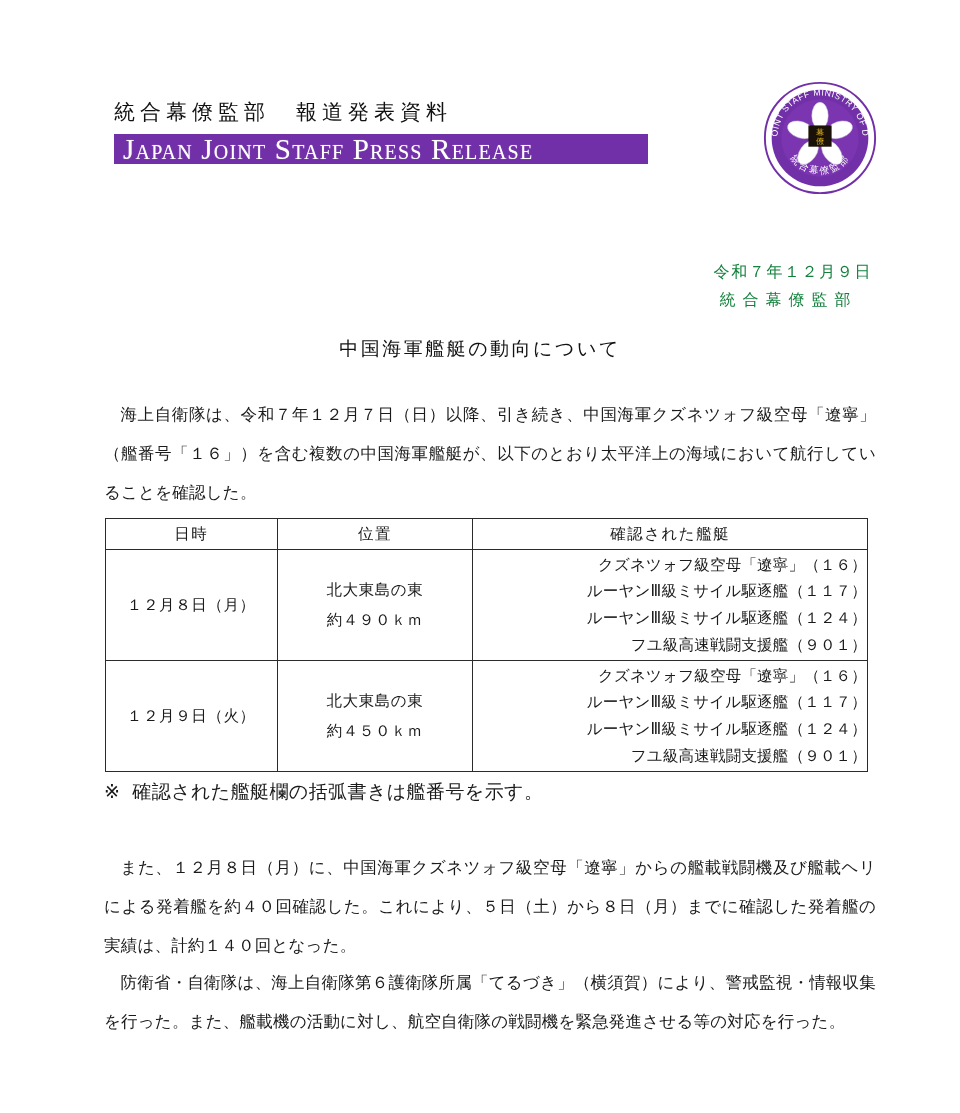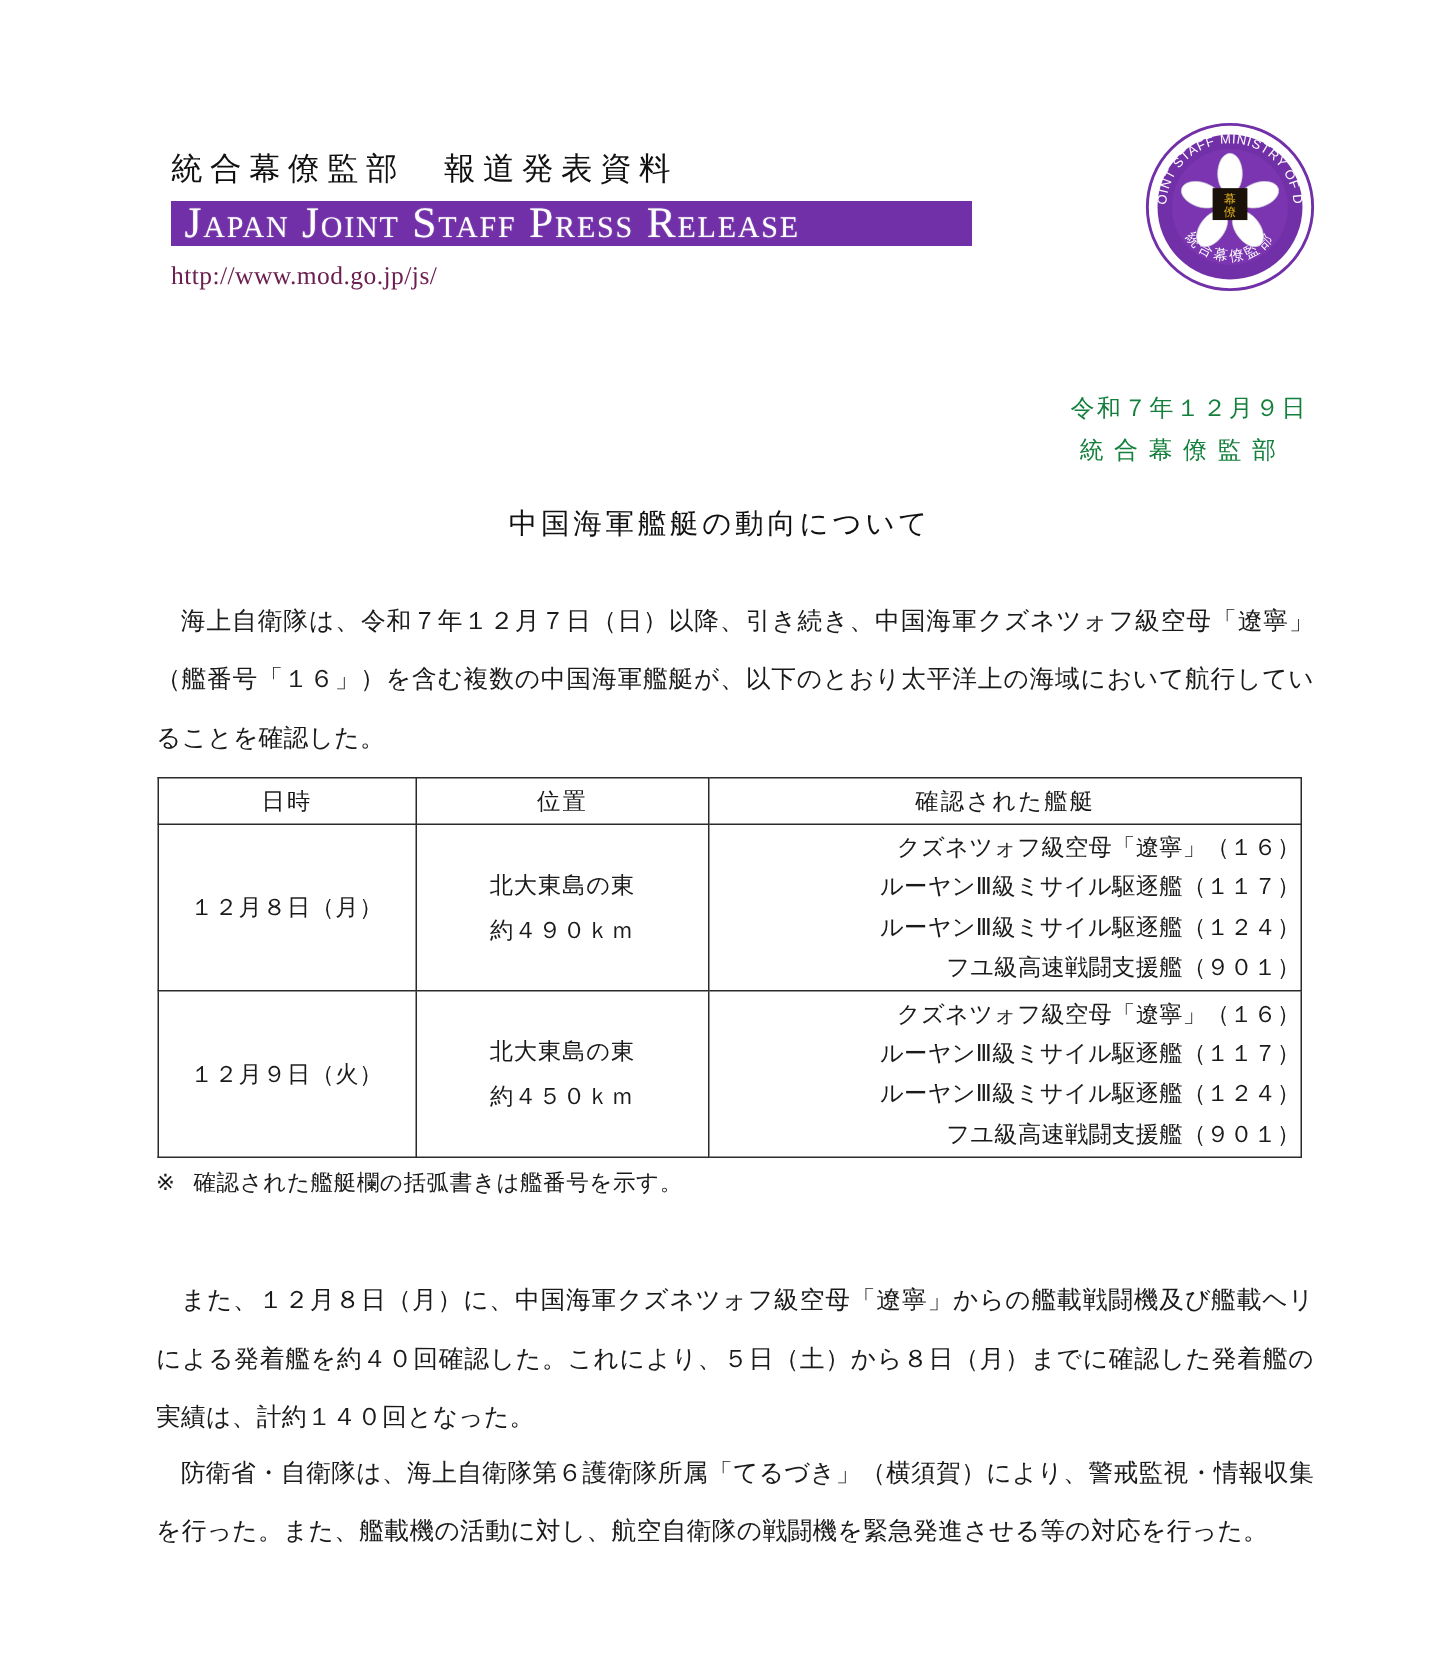--- a/index.html
+++ b/index.html
@@ -101,21 +101,21 @@
     font-size: 19px;
     letter-spacing: 2.5px;
     color: #111111;
   }
 
   
   .body-block {
     position: absolute;
     left: 104px;
     width: 772px;
-    font-family: Liberation Mono, monospace;
+    font-family: Liberation Serif, serif;
     font-size: 16.5px;
     line-height: 2.35;
     color: #1a1a1a;
     text-align: justify;
     letter-spacing: 0.2px;
   }
   .para { text-indent: 1em; margin: 0; }
 
   #intro-para { top: 396px; }
   #para-2 { top: 849px; }
@@ -171,39 +171,38 @@
   }
   .cell-ves div { white-space: nowrap; }
   .row-tall td { height: 110px; }
 
   
   .footnote {
     position: absolute;
     left: 104px;
     top: 779px;
     font-family: "DejaVu Sans", "Liberation Sans", sans-serif;
-    font-size: 15px;
+    font-size: 19px;
     color: #1a1a1a;
     letter-spacing: 0.4px;
     white-space: nowrap;
     text-align: right;
   }
   .footnote .mark { margin-right: 12px; }
 </style>
 </head>
 <body>
 
 <div class="page">
 
   <div class="masthead">
     <div class="masthead-jp">統合幕僚監部　報道発表資料</div>
     <div class="banner">
       <span class="banner-text">Japan Joint Staff Press Release</span>
     </div>
-    <div class="site-url">http://www.mod.go.jp/js/</div>
   </div>
 
   <div class="emblem">
     <svg viewBox="0 0 120 120" xmlns="http://www.w3.org/2000/svg">
       <defs>
         <path id="arcTop" d="M 16,60 A 44,44 0 0 1 104,60" fill="none"></path>
         <path id="arcBot" d="M 23,60 A 37,37 0 0 0 97,60" fill="none"></path>
       </defs>
       <circle cx="60" cy="60" r="58" fill="#ffffff"></circle>
       <circle cx="60" cy="60" r="57" fill="none" stroke="#7230A8" stroke-width="2"></circle>

